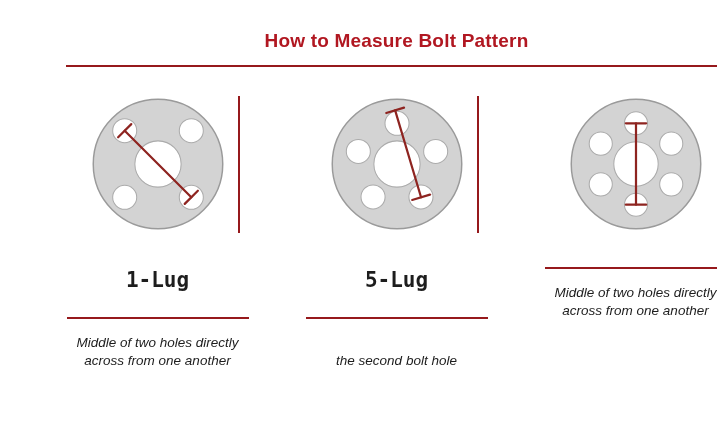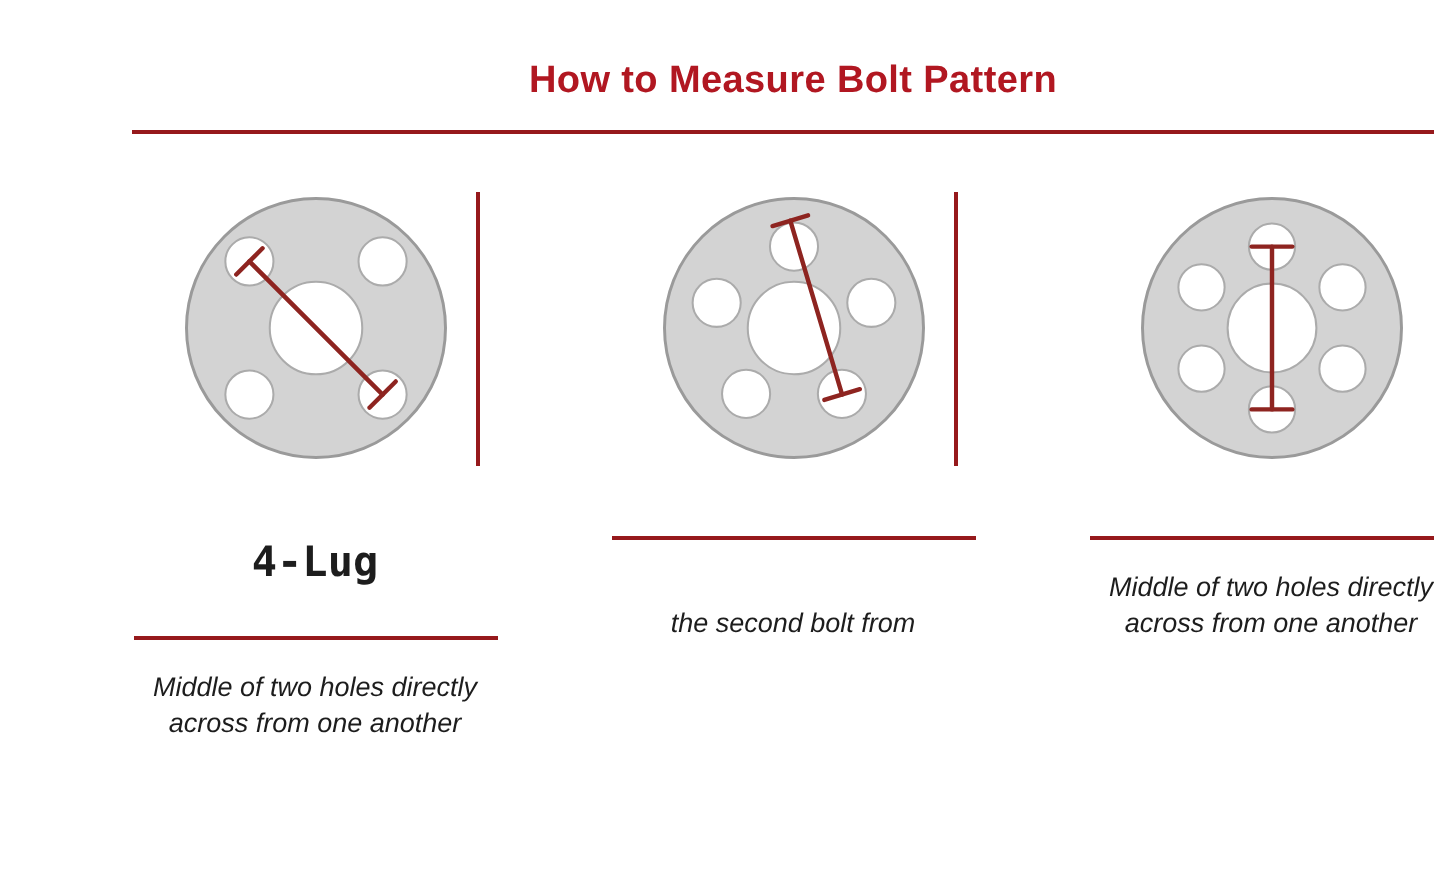--- a/index.html
+++ b/index.html
@@ -100,21 +100,21 @@
           <circle class="hole" cx="80" cy="80" r="25"></circle>
           <circle class="hole" cx="44" cy="44" r="13"></circle>
           <circle class="hole" cx="116" cy="44" r="13"></circle>
           <circle class="hole" cx="44" cy="116" r="13"></circle>
           <circle class="hole" cx="116" cy="116" r="13"></circle>
           <line class="measure" x1="44" y1="44" x2="116" y2="116"></line>
           <line class="measure" x1="36.9" y1="51.1" x2="51.1" y2="36.9"></line>
           <line class="measure" x1="108.9" y1="123.1" x2="123.1" y2="108.9"></line>
         </svg>
       </span>
-      <div class="lug-label">4-Lug</div>
+      <div class="lug-label">1-Lug</div>
       <div class="label-rule"></div>
       <p class="desc">
         <span>Middle of two holes directly</span><br>
         <span>across from one another</span>
       </p>
     </section>
 
     <section class="col">
       <span class="hub-wrap">
         <svg width="148" height="148" viewBox="0 0 160 160">
@@ -123,24 +123,25 @@
           <circle class="hole" cx="80" cy="36" r="13"></circle>
           <circle class="hole" cx="121.8" cy="66.4" r="13"></circle>
           <circle class="hole" cx="105.9" cy="115.6" r="13"></circle>
           <circle class="hole" cx="54.1" cy="115.6" r="13"></circle>
           <circle class="hole" cx="38.2" cy="66.4" r="13"></circle>
           <line class="measure" x1="78" y1="22" x2="106" y2="116"></line>
           <line class="measure" x1="68.4" y1="24.9" x2="87.6" y2="19.1"></line>
           <line class="measure" x1="96.4" y1="118.9" x2="115.6" y2="113.1"></line>
         </svg>
       </span>
+      <div class="lug-label">5-Lug</div>
       <div class="label-rule"></div>
       <p class="desc">
         <br>
-        <span>the second bolt from</span>
+        <span>the second bolt hole</span>
       </p>
     </section>
 
     <section class="col">
       <span class="hub-wrap">
         <svg width="148" height="148" viewBox="0 0 160 160">
           <circle class="hub" cx="80" cy="80" r="70"></circle>
           <circle class="hole" cx="80" cy="80" r="24"></circle>
           <circle class="hole" cx="80" cy="36" r="12.5"></circle>
           <circle class="hole" cx="118.1" cy="58" r="12.5"></circle>

